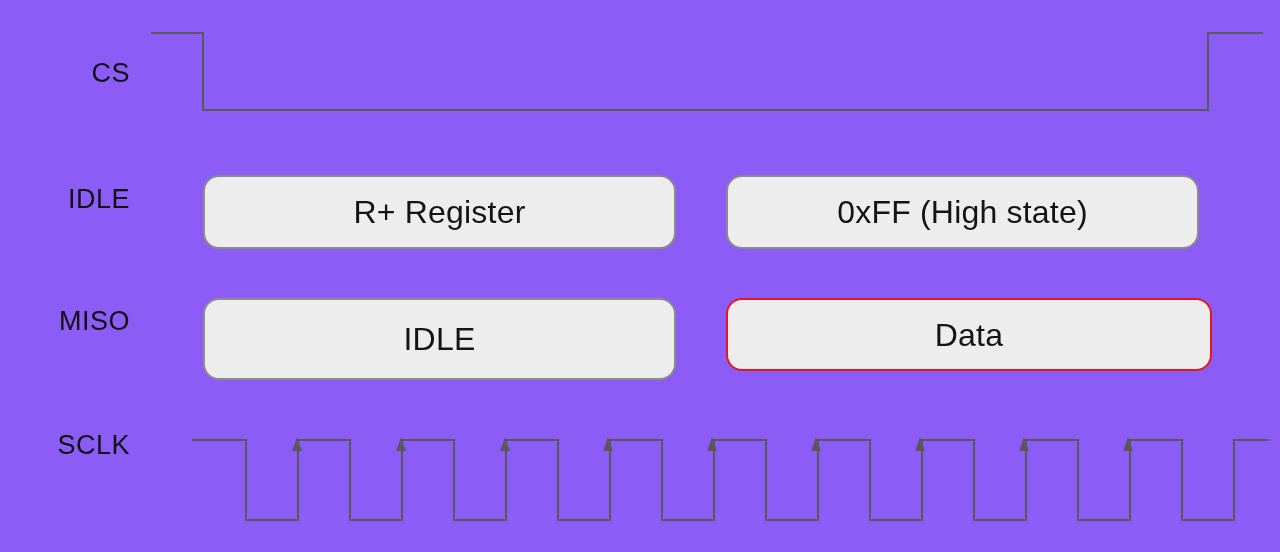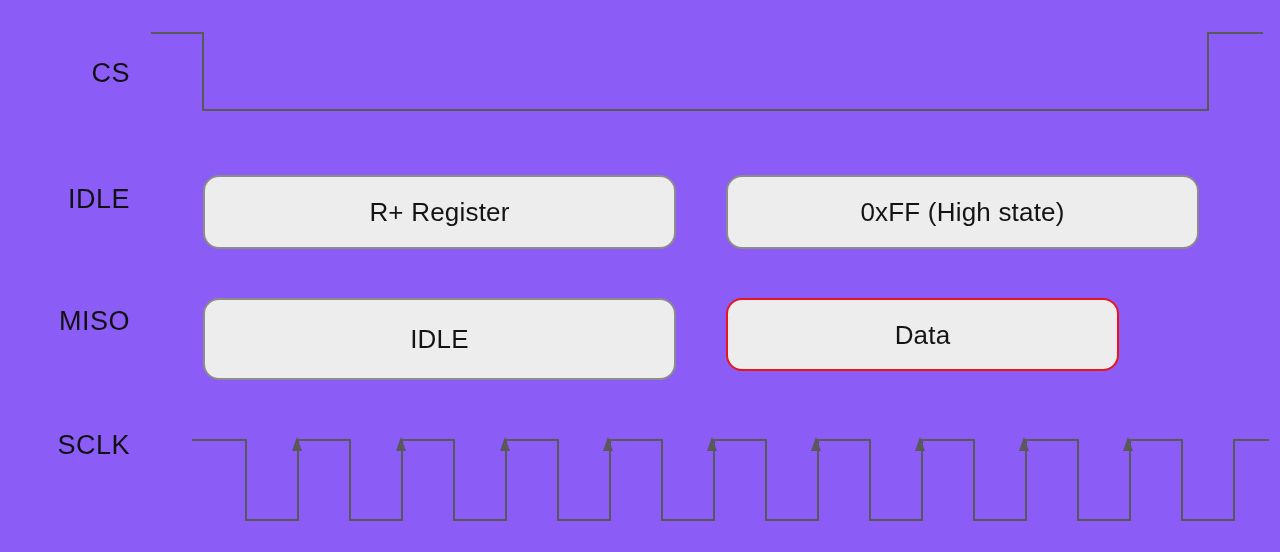--- a/index.html
+++ b/index.html
@@ -61,30 +61,30 @@
     border-radius: 16px;
     display: flex;
     align-items: center;
     justify-content: center;
   }
   .data-box.highlight {
     border-color: #e8161a;
   }
   .data-box-text {
     font-family: "Liberation Sans", sans-serif;
-    font-size: 26px;
+    font-size: 32px;
     color: #141414;
     letter-spacing: 0.2px;
     white-space: nowrap;
     line-height: 1;
   }
   #box-mosi-cmd  { left: 203px; top: 175px; width: 473px; height: 74px; }
   #box-mosi-idle { left: 726px; top: 175px; width: 473px; height: 74px; text-align: center; }
   #box-miso-idle { left: 203px; top: 298px; width: 473px; height: 82px; }
-  #box-miso-data { left: 726px; top: 298px; width: 393px; height: 73px; }
+  #box-miso-data { left: 726px; top: 298px; width: 486px; height: 73px; }
 </style>
 </head>
 <body>
 
 <div id="diagram-root">
 
   <div class="signal-label" id="label-cs">CS</div>
 
   <div class="signal-label" id="label-mosi">IDLE</div>
 

